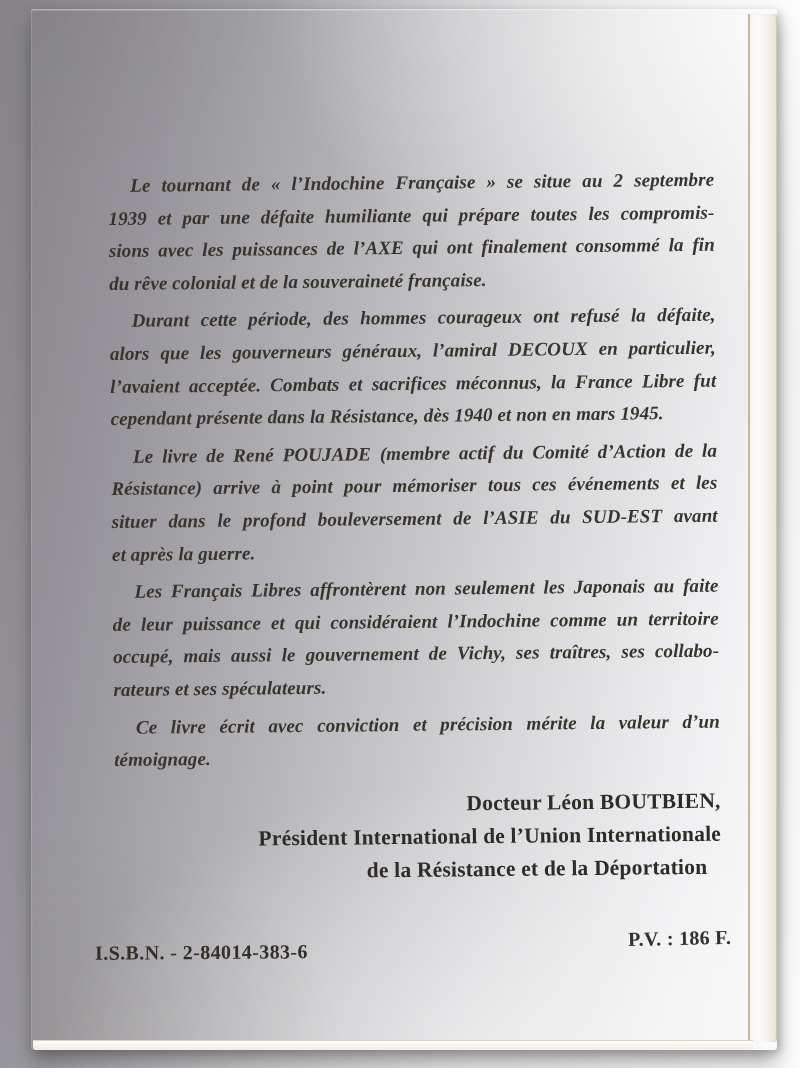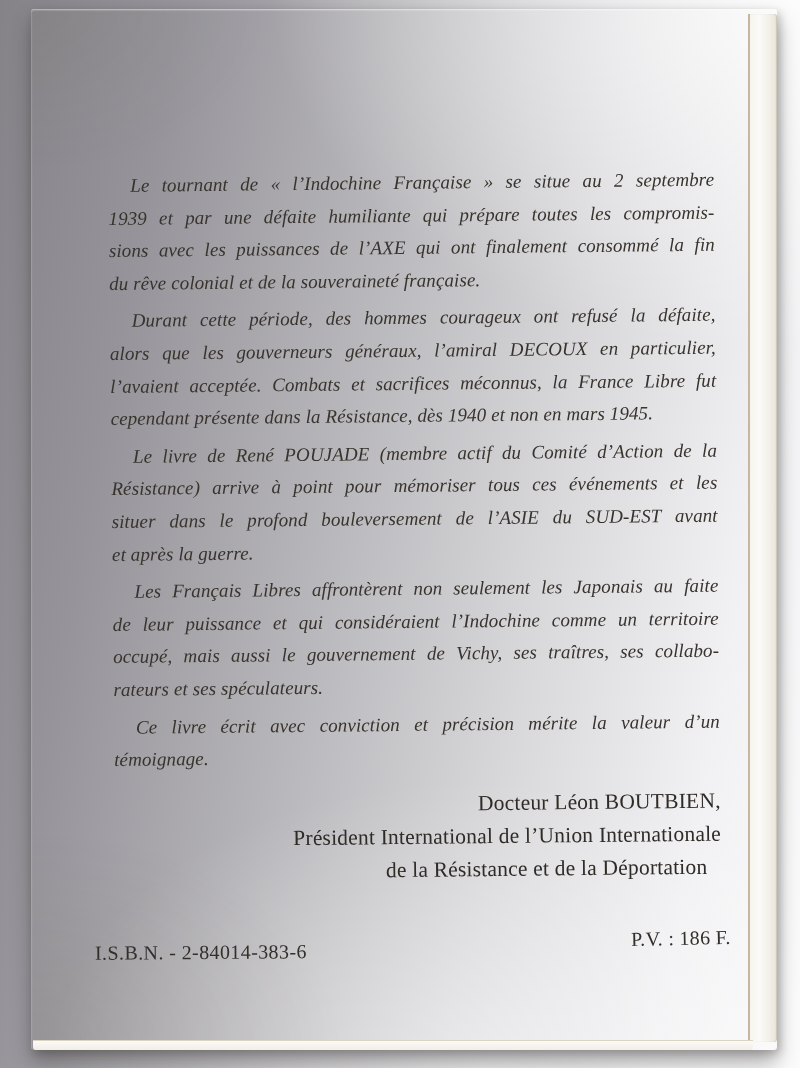--- a/index.html
+++ b/index.html
@@ -10,20 +10,21 @@
     overflow: hidden;
   }
   .photo {
     position: relative;
     width: 800px; height: 1068px;
     background:
       radial-gradient(120% 60% at 100% 0%, rgba(255,255,255,0.85) 0%, rgba(255,255,255,0) 55%),
       radial-gradient(90% 45% at 60% 100%, rgba(255,255,255,0.45) 0%, rgba(255,255,255,0) 60%),
       linear-gradient(100deg, #858388 0%, #96949a 18%, #b7b6ba 42%, #d8d8db 65%, #f1f1f3 85%, #fbfbfc 100%);
     overflow: hidden;
+    font-weight: bold;
   }
   .book {
     position: absolute;
     left: 31px; top: 9px;
     width: 746px; height: 1041px;
     border-radius: 3px;
     background:
       radial-gradient(130% 90% at 45% 40%, rgba(255,255,255,0.35) 0%, rgba(255,255,255,0) 70%),
       linear-gradient(155deg, #ece5d6 0%, #f3eee1 28%, #f5f0e4 55%, #f0ead is 78%, #e8e1d0 100%),
       linear-gradient(155deg, #ece5d6 0%, #f3eee1 28%, #f5f0e4 55%, #efe9da 78%, #e8e1d0 100%);

